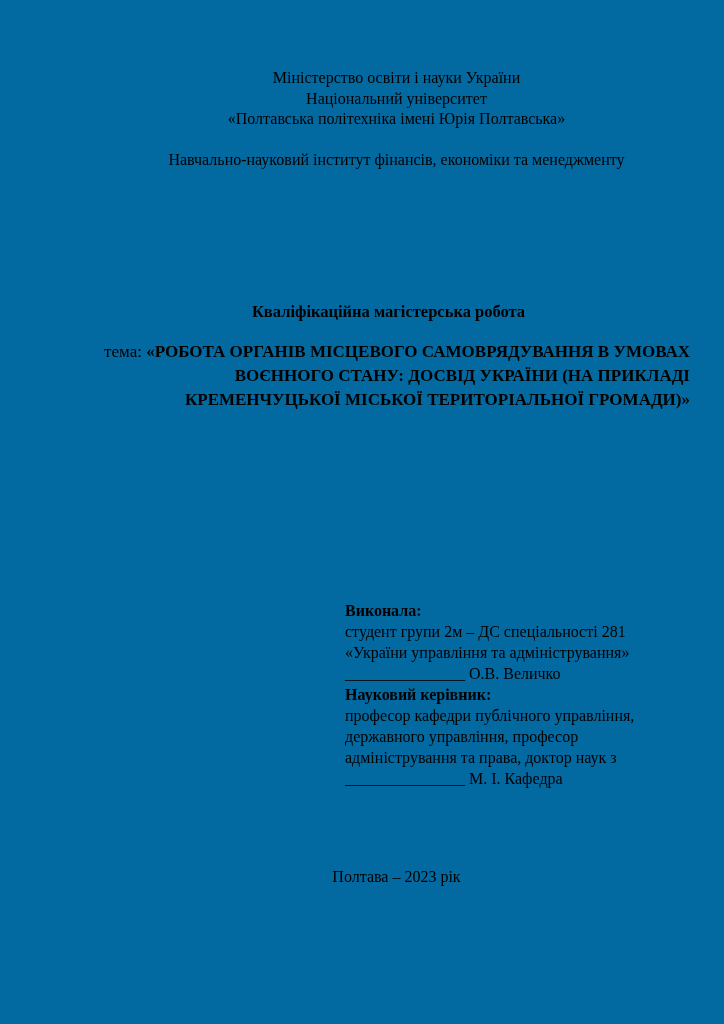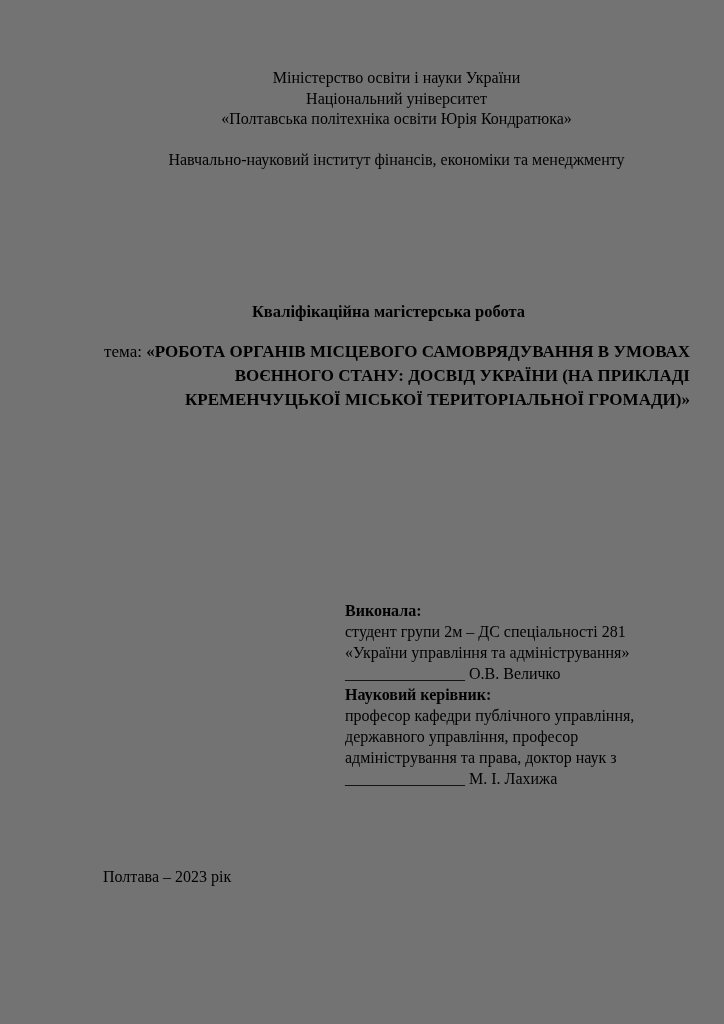--- a/index.html
+++ b/index.html
@@ -6,21 +6,21 @@
   html, body { background: #ffffff; }
   body {
     font-family: "Liberation Serif", "DejaVu Serif", serif;
     color: #000000;
     -webkit-font-smoothing: antialiased;
   }
   .page {
     position: relative;
     width: 724px;
     height: 1024px;
-    background: #737373;
+    background: #0369a1;
     overflow: hidden;
   }
   
   .doc-header {
     position: absolute;
     top: 68px;
     left: 103px;
     right: 34px;
     text-align: center;
     font-size: 16px;
@@ -57,54 +57,54 @@
     font-size: 16px;
     line-height: 21px;
     margin-top: 44px;
   }
   .credits .label { font-weight: bold; }
   .doc-footer {
     position: absolute;
     top: 866px;
     left: 103px;
     right: 34px;
-    text-align: left;
+    text-align: center;
     font-size: 16px;
     line-height: 21px;
   }
 </style>
 </head>
 <body>
 
 <div class="page">
 
   <header class="doc-header">
     <p>Міністерство освіти і науки України</p>
     <p>Національний університет</p>
-    <p>«Полтавська політехніка освіти Юрія Кондратюка»</p>
+    <p>«Полтавська політехніка імені Юрія Полтавська»</p>
     <p class="institute">Навчально-науковий інститут фінансів, економіки та менеджменту</p>
   </header>
 
   <section class="work-type">
     <p>Кваліфікаційна магістерська робота</p>
   </section>
 
   <section class="work-title">
     <p><span class="topic-prefix">тема: </span><span class="topic-main">«РОБОТА ОРГАНІВ МІСЦЕВОГО САМОВРЯДУВАННЯ В УМОВАХ ВОЄННОГО СТАНУ: ДОСВІД УКРАЇНИ (НА ПРИКЛАДІ КРЕМЕНЧУЦЬКОЇ МІСЬКОЇ ТЕРИТОРІАЛЬНОЇ ГРОМАДИ)»</span></p>
   </section>
 
   <section class="credits">
     <p class="label">Виконала:</p>
     <p>студент групи 2м – ДС спеціальності 281</p>
     <p>«України управління та адміністрування»</p>
     <p>_______________ О.В. Величко</p>
     <p class="label">Науковий керівник:</p>
     <p>професор кафедри публічного управління,</p>
     <p>державного управління, професор</p>
     <p>адміністрування та права, доктор наук з</p>
-    <p>_______________ М. І. Лахижа</p>
+    <p>_______________ М. І. Кафедра</p>
   </section>
 
   <footer class="doc-footer">
     <p>Полтава – 2023 рік</p>
   </footer>
 
 </div>
 
 </body></html>

